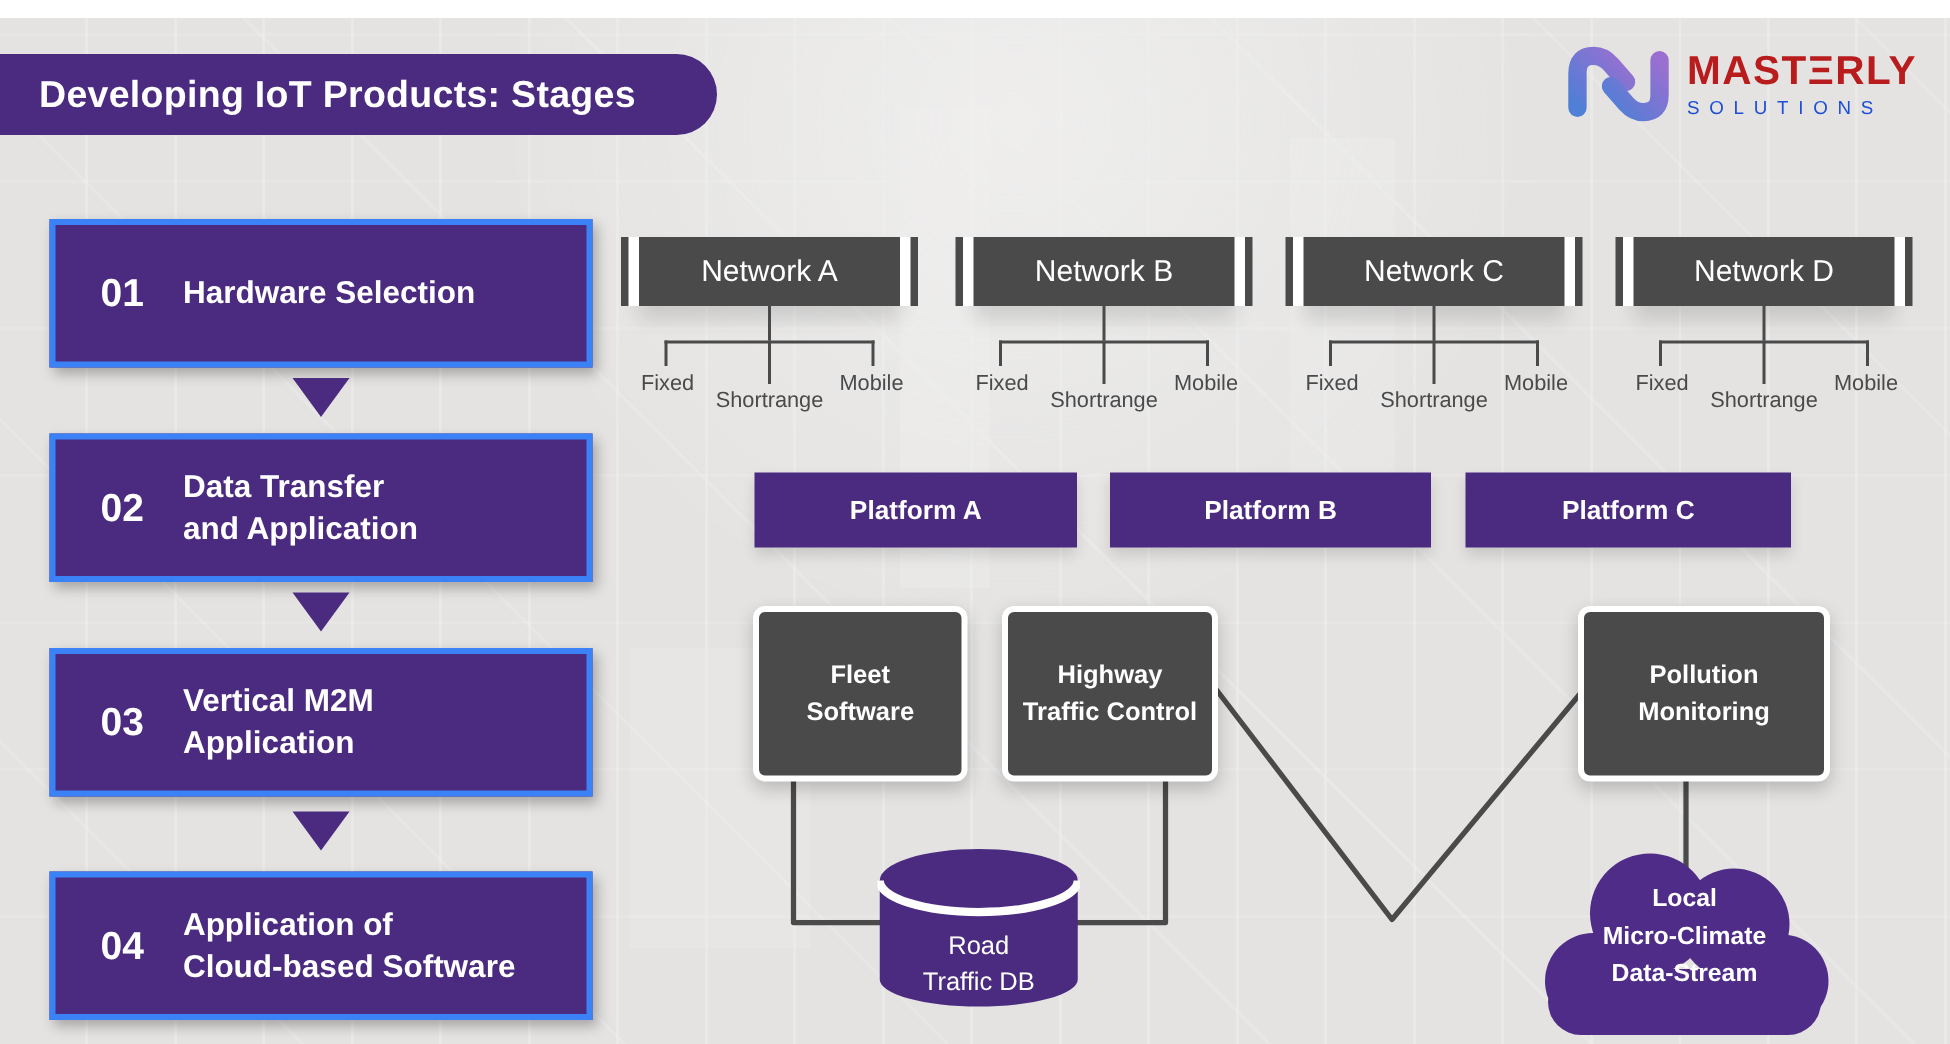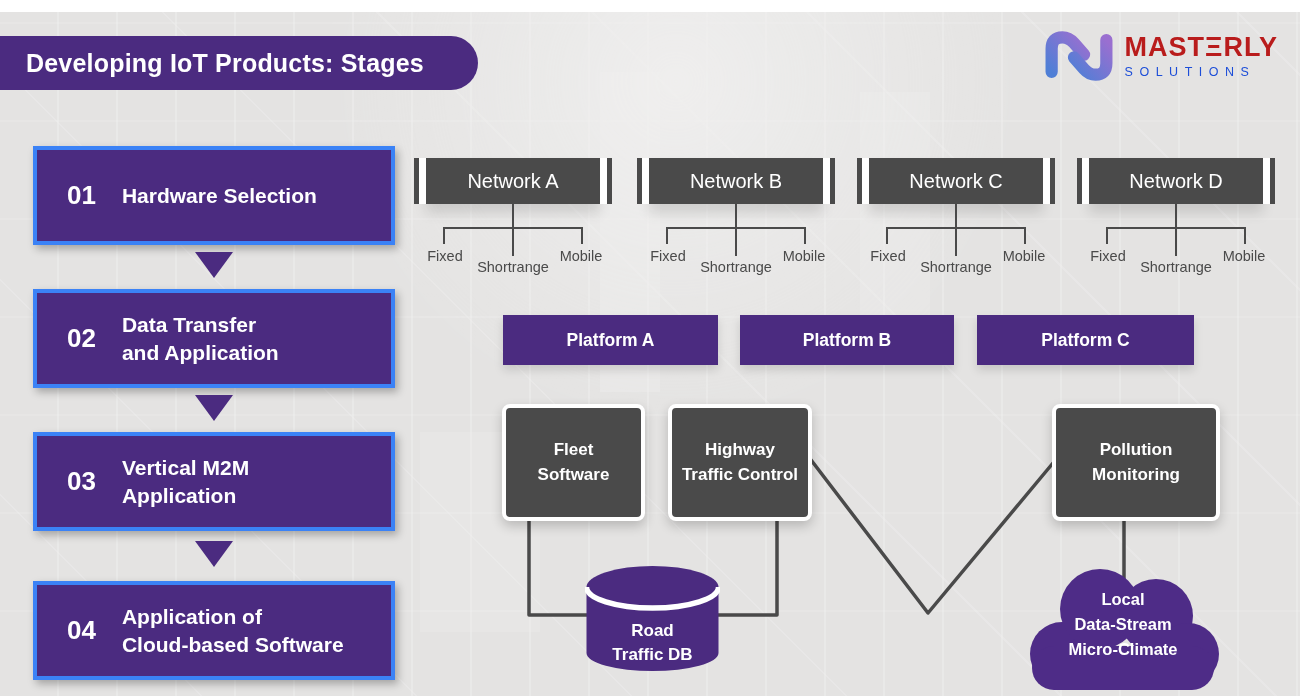--- a/index.html
+++ b/index.html
@@ -88,21 +88,21 @@
     box-shadow:0 5px 12px rgba(0,0,0,.2);
     display:flex; align-items:center; justify-content:center; text-align:center;
     font-size:17px; font-weight:600; line-height:1.45;
   }
   .appbox span { display:block; }
 
   
   .db-svg   { position:absolute; left:585px;  top:551px; z-index:2; }
   .db-label {
     position:absolute; left:585px; top:607px; width:135px; z-index:3;
-    color:#fff; font-size:17px; font-weight:700; text-align:center; line-height:1.4;
+    color:#fff; font-size:17px; font-weight:400; text-align:center; line-height:1.4;
   }
   .db-label span { display:block; }
   .cloud-svg { position:absolute; left:1022px; top:542px; z-index:2; }
   .cloud-label {
     position:absolute; left:1022px; top:575px; width:202px; z-index:3;
     color:#fff; font-size:16.5px; font-weight:600; text-align:center; line-height:1.5;
   }
   .cloud-label span { display:block; }
 </style>
 </head>
@@ -273,17 +273,17 @@
     <g fill="#4e2c87">
       <circle cx="40" cy="100" r="32"></circle>
       <circle cx="78" cy="55" r="40"></circle>
       <circle cx="134" cy="62" r="37"></circle>
       <circle cx="166" cy="100" r="31"></circle>
       <rect x="10" y="92" width="182" height="44" rx="22"></rect>
     </g>
   </svg>
   <div class="cloud-label">
     <span>Local</span>
+    <span>Micro-Climate</span>
     <span>Data-Stream</span>
-    <span>Micro-Climate</span>
   </div>
 
 </div>
 
 </body></html>

